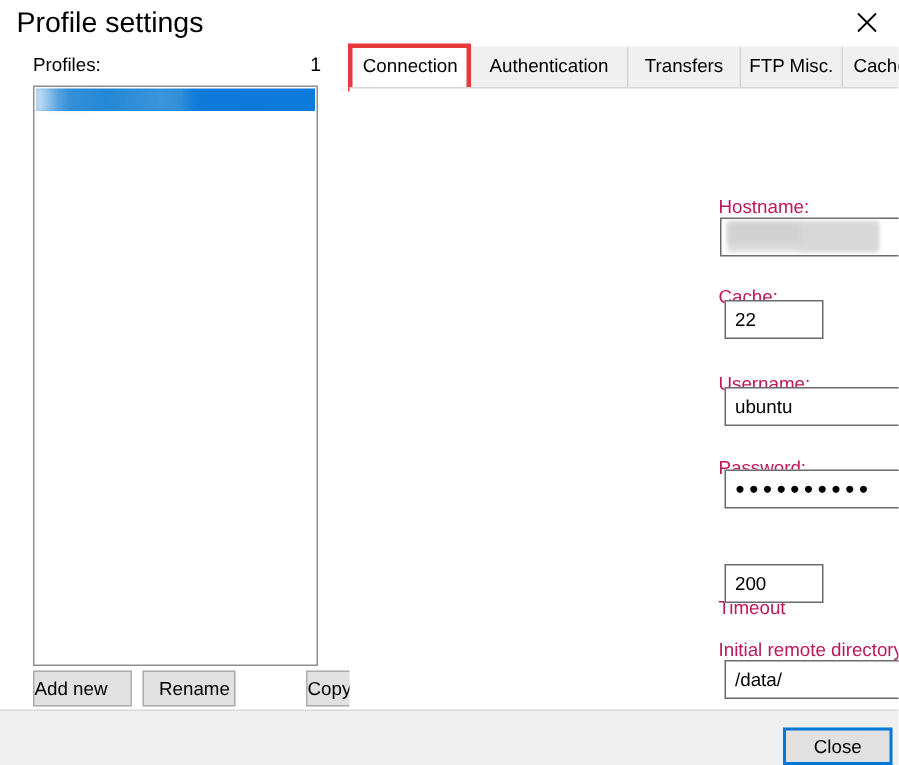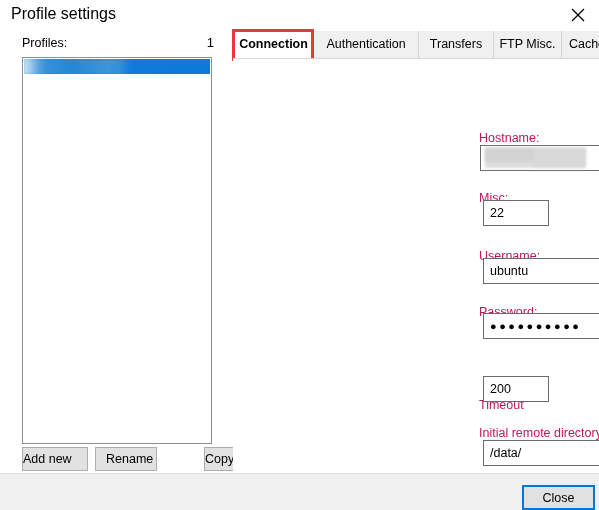--- a/index.html
+++ b/index.html
@@ -20,21 +20,21 @@
   
   #titlebar {
     position: absolute;
     left: 0; top: 0;
     width: 599px; height: 30px;
     background: #ffffff;
   }
   #window-title {
     position: absolute;
     left: 11px; top: 5px;
-    font-size: 16px;
+    font-size: 19px;
     color: #000000;
     white-space: nowrap;
   }
   #close-x {
     position: absolute;
     right: 8px; top: 3px;
     width: 26px; height: 24px;
     display: flex;
     align-items: center;
     justify-content: center;
@@ -124,21 +124,21 @@
     border-left: 1px solid #d3d3d3;
     text-align: center;
     color: #000000;
     cursor: default;
     white-space: nowrap;
   }
   .tab.active {
     background: #ffffff;
     border-left: 1px solid #ffffff;
   }
-  #tab-connection     { left: 0px;   width: 80px; font-weight: bold; }
+  #tab-connection     { left: 0px;   width: 80px; }
   #tab-authentication { left: 80px;  width: 105px; }
   #tab-transfers      { left: 185px; width: 75px; }
   #tab-ftp-misc       { left: 260px; width: 68px; }
   #tab-cache          { left: 328px; width: 51px; }
 
   #tab-highlight {
     position: absolute;
     left: 232px; top: 29px;
     width: 82px; height: 32px;
     border: 3px solid #e8393d;
@@ -265,21 +265,21 @@
 <div id="tab-highlight"></div>
 
 <div id="tab-panel">
 
   <div class="fl" id="lbl-hostname">Hostname:</div>
   <div class="fi" id="in-hostname"></div>
   <div class="redact-box" id="redact-host-2"></div>
   <div class="redact-box" id="redact-host-3"></div>
   <div class="redact-box" id="redact-host-1"></div>
 
-  <div class="fl" id="lbl-port">Misc:</div>
+  <div class="fl" id="lbl-port">Cache:</div>
   <div class="fi" id="in-port">22</div>
 
   <div class="fl" id="lbl-username">Username:</div>
   <div class="fi" id="in-username">ubuntu</div>
 
   <div class="fl" id="lbl-password">Password:</div>
   <div class="fi" id="in-password">●●●●●●●●●●</div>
 
   <div class="fl" id="lbl-timeout">Timeout</div>
   <div class="fi" id="in-timeout">200</div>

